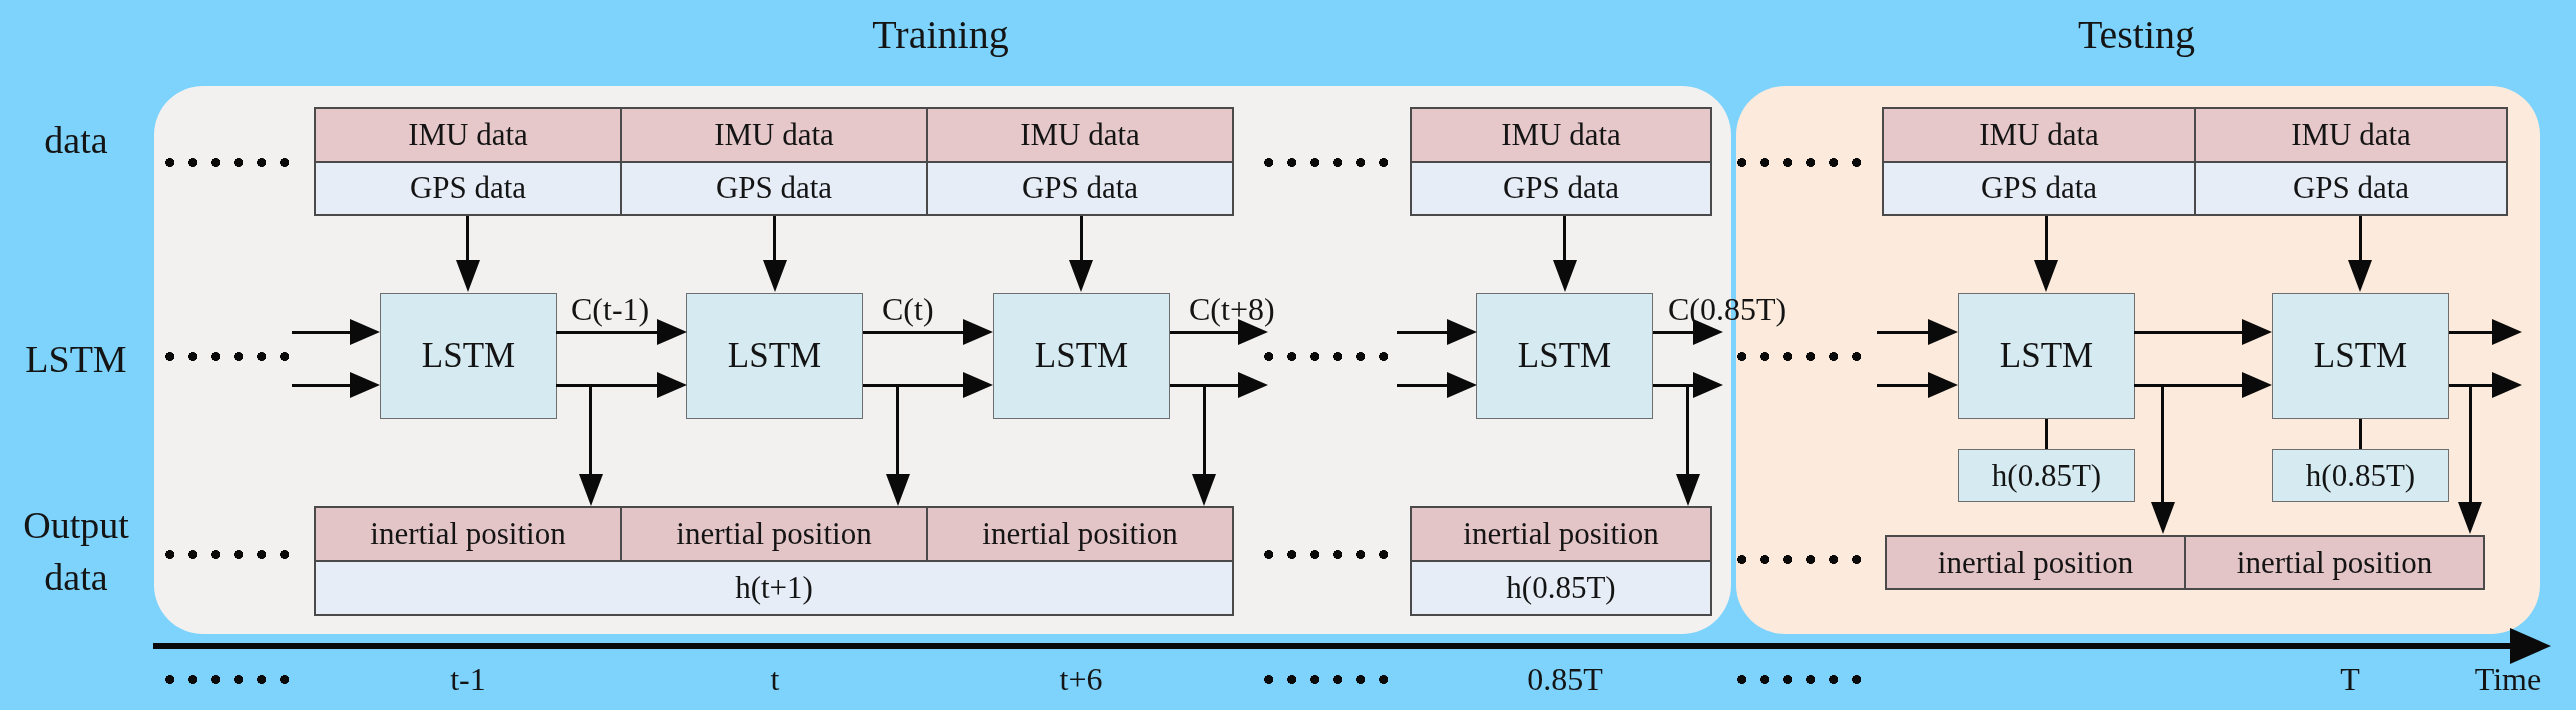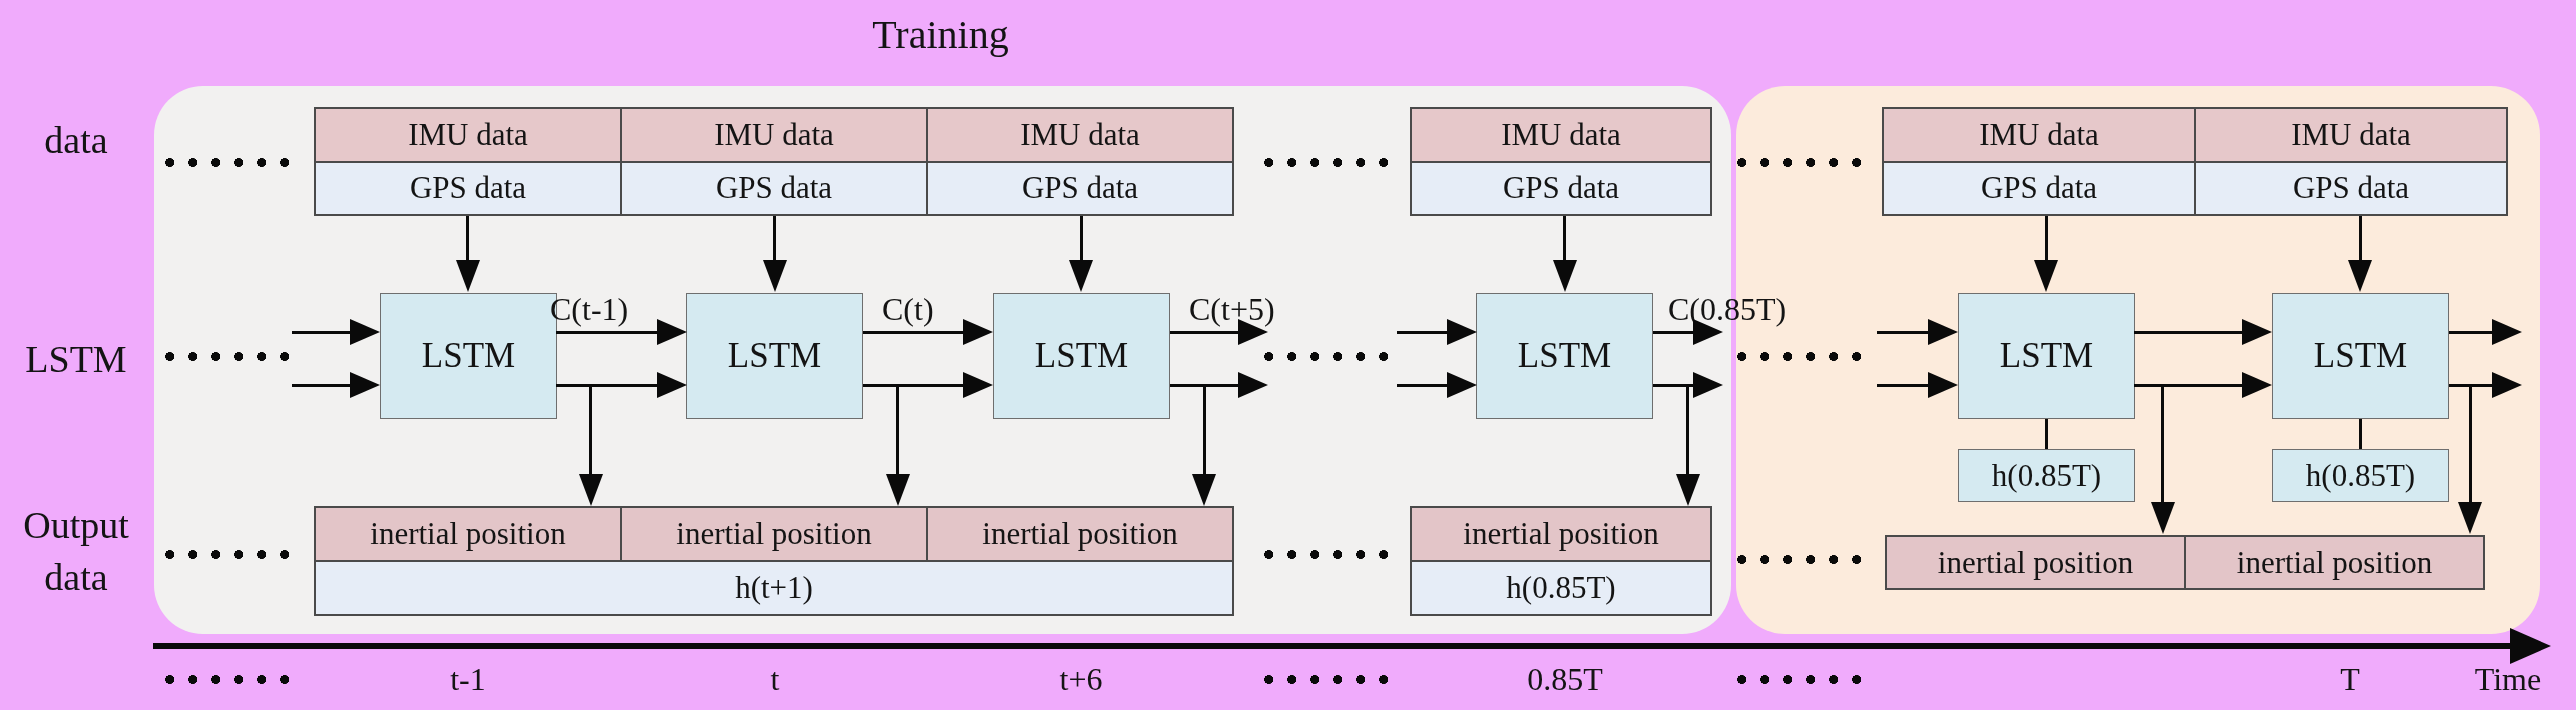--- a/index.html
+++ b/index.html
@@ -9,21 +9,21 @@
     --gps_fill:#e6edf7;
     --lstm_fill:#d5eaf1;
     --inertial_fill:#e3c5c8;
     --h_fill:#e6edf7;
     --line:#0a0a0a;
     --text:#141414;
     --block_border:#4a4a4a;
   }
   html,body{margin:0;padding:0;background:#ffffff;}
   #canvas{
-    position:relative;width:2576px;height:710px;background:#f0abfc;overflow:hidden;
+    position:relative;width:2576px;height:710px;background:#7dd3fc;overflow:hidden;
     font-family:"Liberation Serif","DejaVu Serif",serif;color:var(--text);
   }
   .region{position:absolute;top:86px;height:548px;border-radius:49px;}
   .title{position:absolute;top:11.3px;width:297px;text-align:center;font-size:40px;}
   .leftlabel{position:absolute;left:0;width:152px;text-align:center;font-size:38px;line-height:1.38;}
   .strip{position:absolute;display:flex;flex-direction:column;border:2.1px solid var(--block_border);box-sizing:border-box;}
   .srow{display:flex;flex:1;}
   .srow + .srow{border-top:2.1px solid var(--block_border);}
   .cell{flex:1;display:flex;align-items:center;justify-content:center;font-size:31px;}
   .cell + .cell{border-left:2.1px solid var(--block_border);}
@@ -57,20 +57,21 @@
 </style>
 </head>
 <body>
 
 <div id="canvas">
 
   <div class="region" style="left:154px;width:1577px;background:var(--training_bg);"></div>
   <div class="region" style="left:1736px;width:804px;background:var(--testing_bg);"></div>
 
   <div class="title" style="left:792px;">Training</div>
+  <div class="title" style="left:1988px;">Testing</div>
 
   <div class="leftlabel" style="top:114px;">
     <div>data</div>
   </div>
   <div class="leftlabel" style="top:333px;">LSTM</div>
   <div class="leftlabel" style="top:499px;">
     <div>Output</div>
     <div>data</div>
   </div>
 
@@ -135,23 +136,23 @@
   <div class="vline" style="left:2359px;top:216px;height:45px;"></div>
   <div class="ad" style="left:2348px;top:260px;"></div>
 
   <div class="lstmbox" style="left:380px;top:293px;">LSTM</div>
   <div class="lstmbox" style="left:686px;top:293px;">LSTM</div>
   <div class="lstmbox" style="left:993px;top:293px;">LSTM</div>
   <div class="lstmbox" style="left:1476px;top:293px;">LSTM</div>
   <div class="lstmbox" style="left:1958px;top:293px;">LSTM</div>
   <div class="lstmbox" style="left:2272px;top:293px;">LSTM</div>
 
-  <div class="clabel" style="left:550px;top:291px;">C(t-1)</div>
+  <div class="clabel" style="left:571px;top:291px;">C(t-1)</div>
   <div class="clabel" style="left:882px;top:291px;">C(t)</div>
-  <div class="clabel" style="left:1189px;top:291px;">C(t+5)</div>
+  <div class="clabel" style="left:1189px;top:291px;">C(t+8)</div>
   <div class="clabel" style="left:1668px;top:291px;">C(0.85T)</div>
 
   <div class="hline" style="left:292px;top:331px;width:59px;"></div>
   <div class="ar" style="left:350px;top:319px;"></div>
   <div class="hline" style="left:292px;top:384px;width:59px;"></div>
   <div class="ar" style="left:350px;top:372px;"></div>
 
   <div class="hline" style="left:556px;top:331px;width:102px;"></div>
   <div class="ar" style="left:657px;top:319px;"></div>
   <div class="hline" style="left:556px;top:384px;width:102px;"></div>

